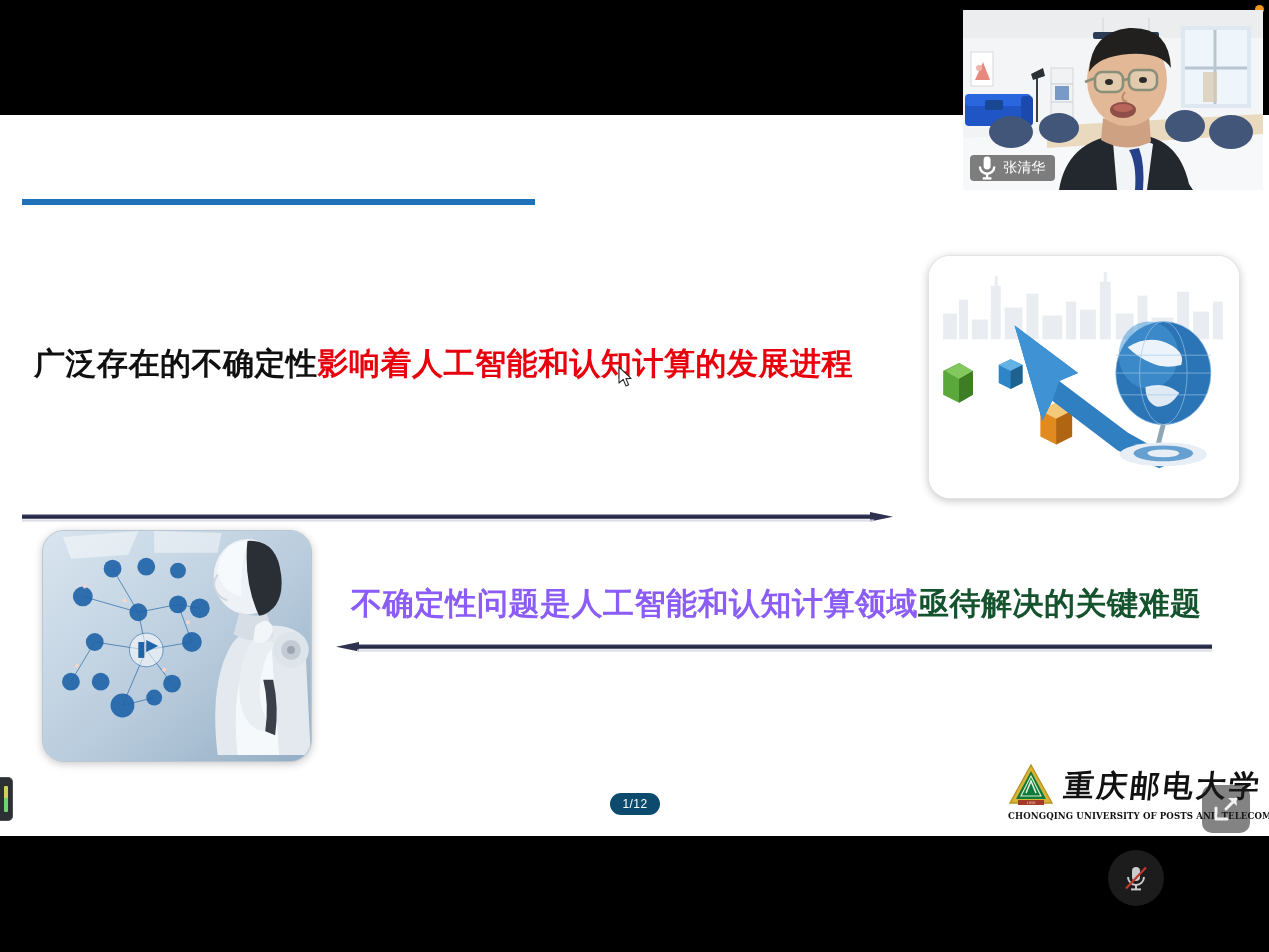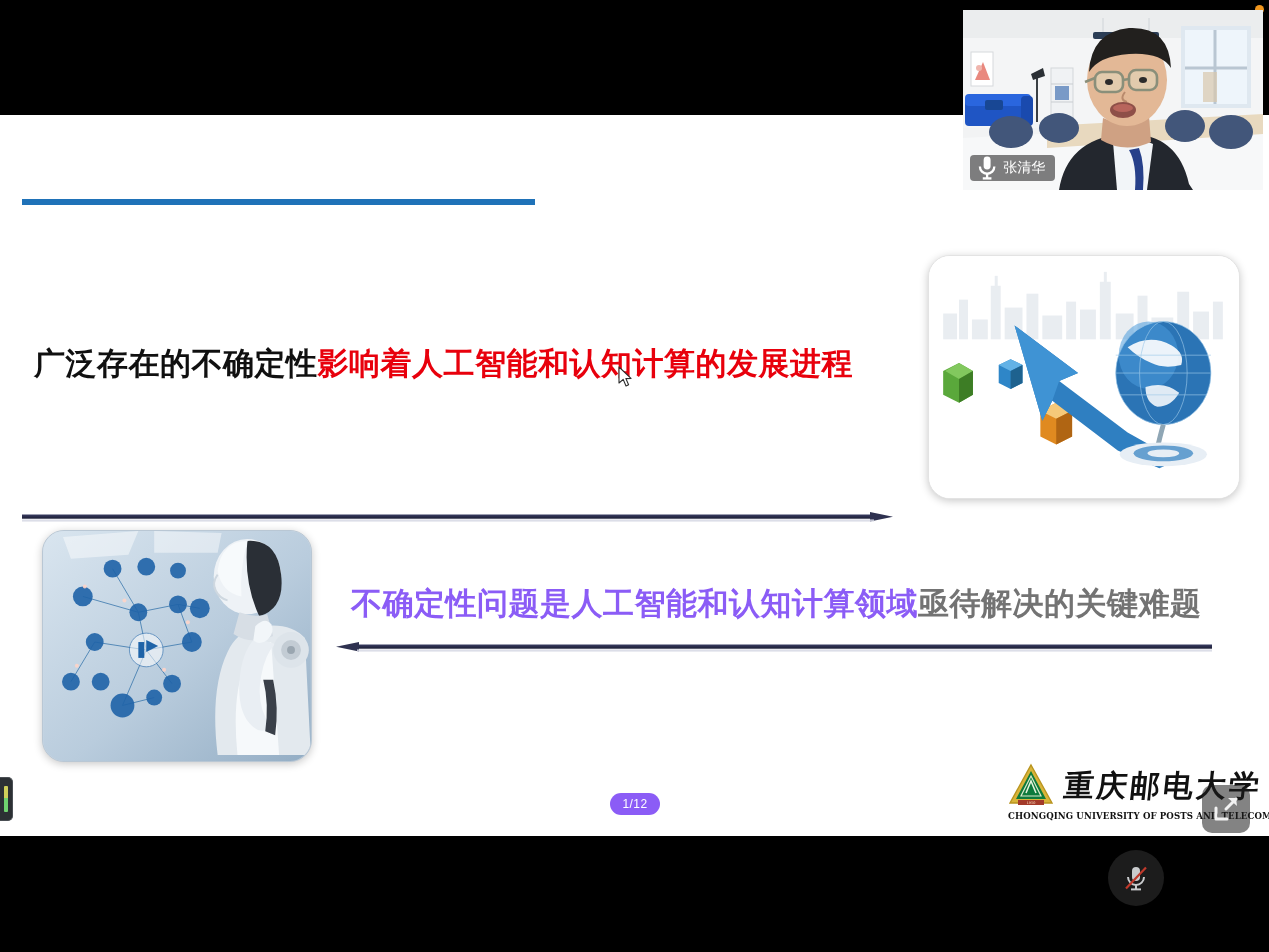--- a/index.html
+++ b/index.html
@@ -66,21 +66,21 @@
   .line2 {
     position: absolute;
     left: 351px; top: 468px;
     font-size: 31px;
     font-weight: 700;
     white-space: nowrap;
     font-family: "DejaVu Sans", "Liberation Sans", sans-serif;
     letter-spacing: 0.5px;
   }
   .line2 .black { color: #8b5cf6; }
-  .line2 .red   { color: #737373; }
+  .line2 .red   { color: #14532d; }
 
   .arrow-left {
     position: absolute;
     left: 335px; top: 526px;
     width: 877px; height: 12px;
   }
 
   
   .card {
     position: absolute;
@@ -101,21 +101,21 @@
     border: 1px solid #b9c7d4;
   }
   .card svg { display: block; width: 100%; height: 100%; }
 
   
   .page-pill {
     position: absolute;
     left: 610px; top: 678px;
     width: 50px; height: 22px;
     border-radius: 11px;
-    background: #8b5cf6;
+    background: #0c4a6e;
     color: #ffffff;
     font-size: 12px;
     line-height: 22px;
     text-align: center;
     letter-spacing: 0.4px;
   }
 
   
   .logo {
     position: absolute;

